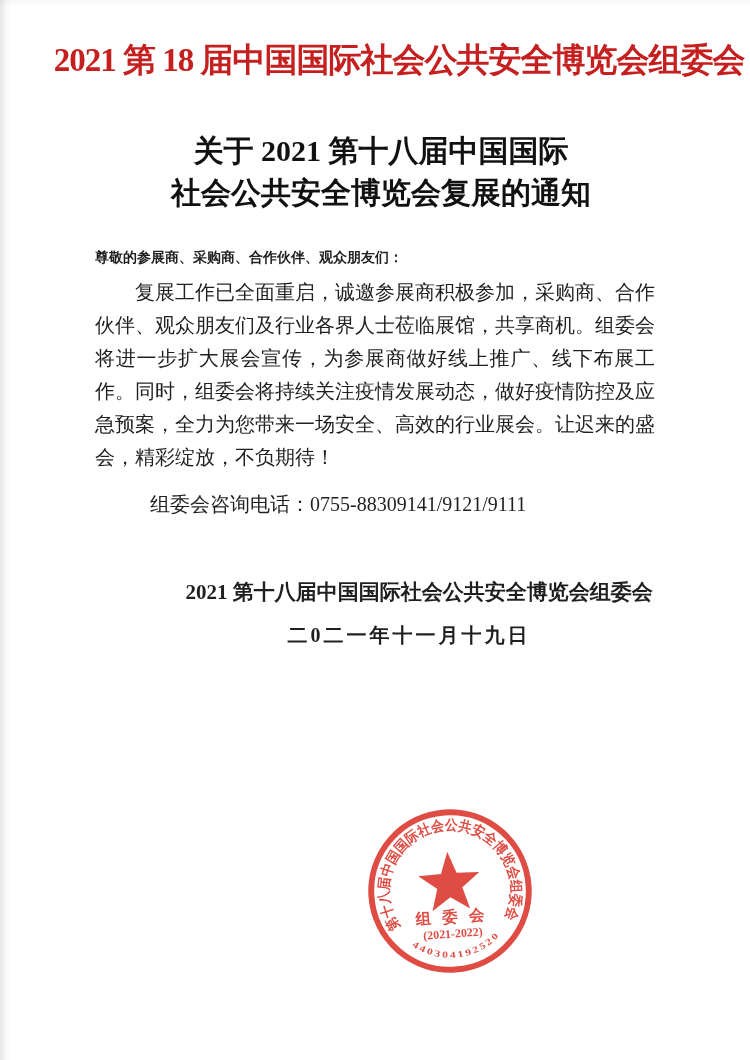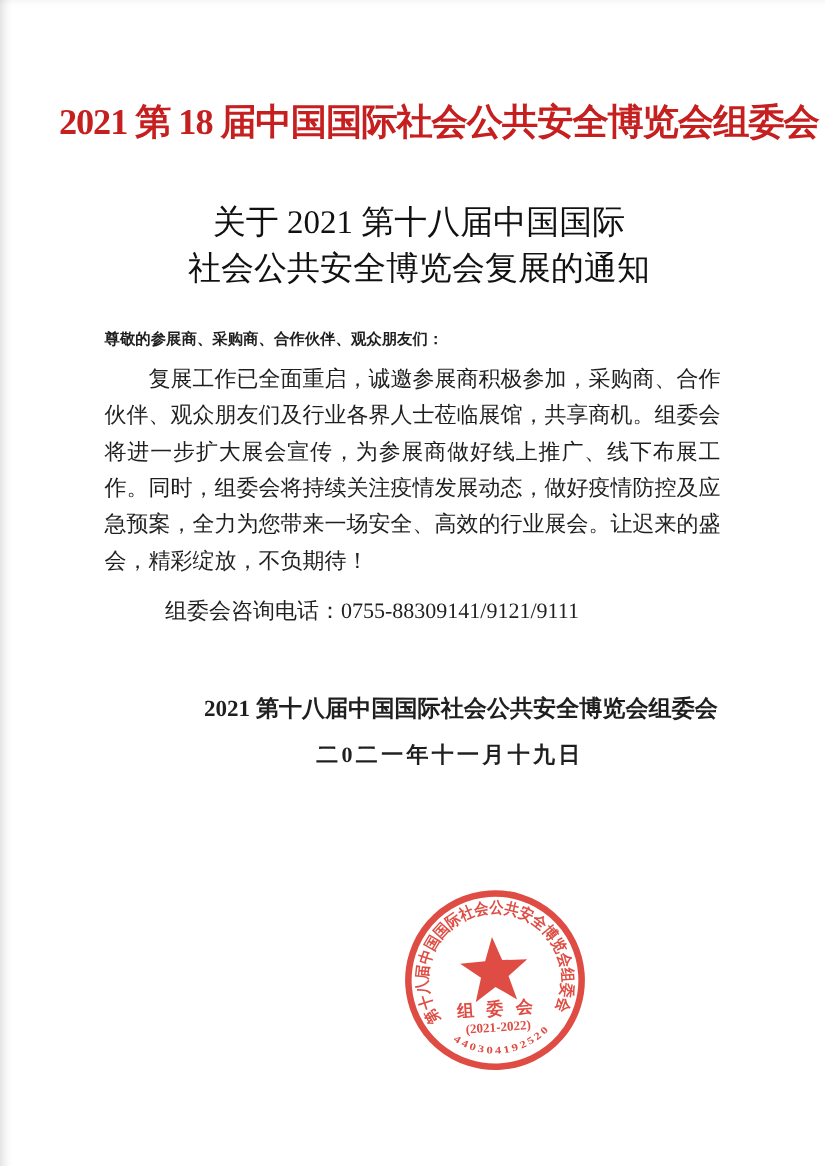--- a/index.html
+++ b/index.html
@@ -6,53 +6,53 @@
   .page{
     position:relative;
     width:750px;height:1060px;
     background:#ffffff;
     overflow:hidden;
     font-family:"Liberation Serif","DejaVu Serif",serif;
     color:#1f1f1f;
     box-shadow:inset 12px 0 10px -10px rgba(0,0,0,.16), inset 0 8px 8px -8px rgba(0,0,0,.07);
   }
   .letterhead{
-    padding-top:88px;
+    padding-top:36px;
     text-align:center;
     font-size:33px;
     font-weight:bold;
     letter-spacing:-1px;
     line-height:48px;
     color:#c51f1f;
     white-space:nowrap;
     margin-left:48px;
   }
   .doc-title{
     margin-top:46px;
     text-align:center;
     font-size:30px;
-    font-weight:normal;
+    font-weight:bold;
     line-height:42px;
     color:#111;
     padding-left:12px;
   }
   .salutation{
     margin:30px 95px 0 95px;
     font-size:14px;
     font-weight:bold;
     line-height:28px;
   }
   .body-para{
     margin:10px 95px 0 95px;
     font-size:20px;
     line-height:33px;
     text-align:justify;
     text-indent:2em;
   }
-  .body-para.second{margin-top:5px;}
+  .body-para.second{margin-top:5px;font-family:Liberation Mono, monospace;}
   .phone-line{
     margin:13px 95px 0 95px;
     padding-left:55px;
     font-size:20px;
     line-height:33px;
   }
   .signature-line{
     position:relative;
     z-index:2;
     margin-top:56px;

